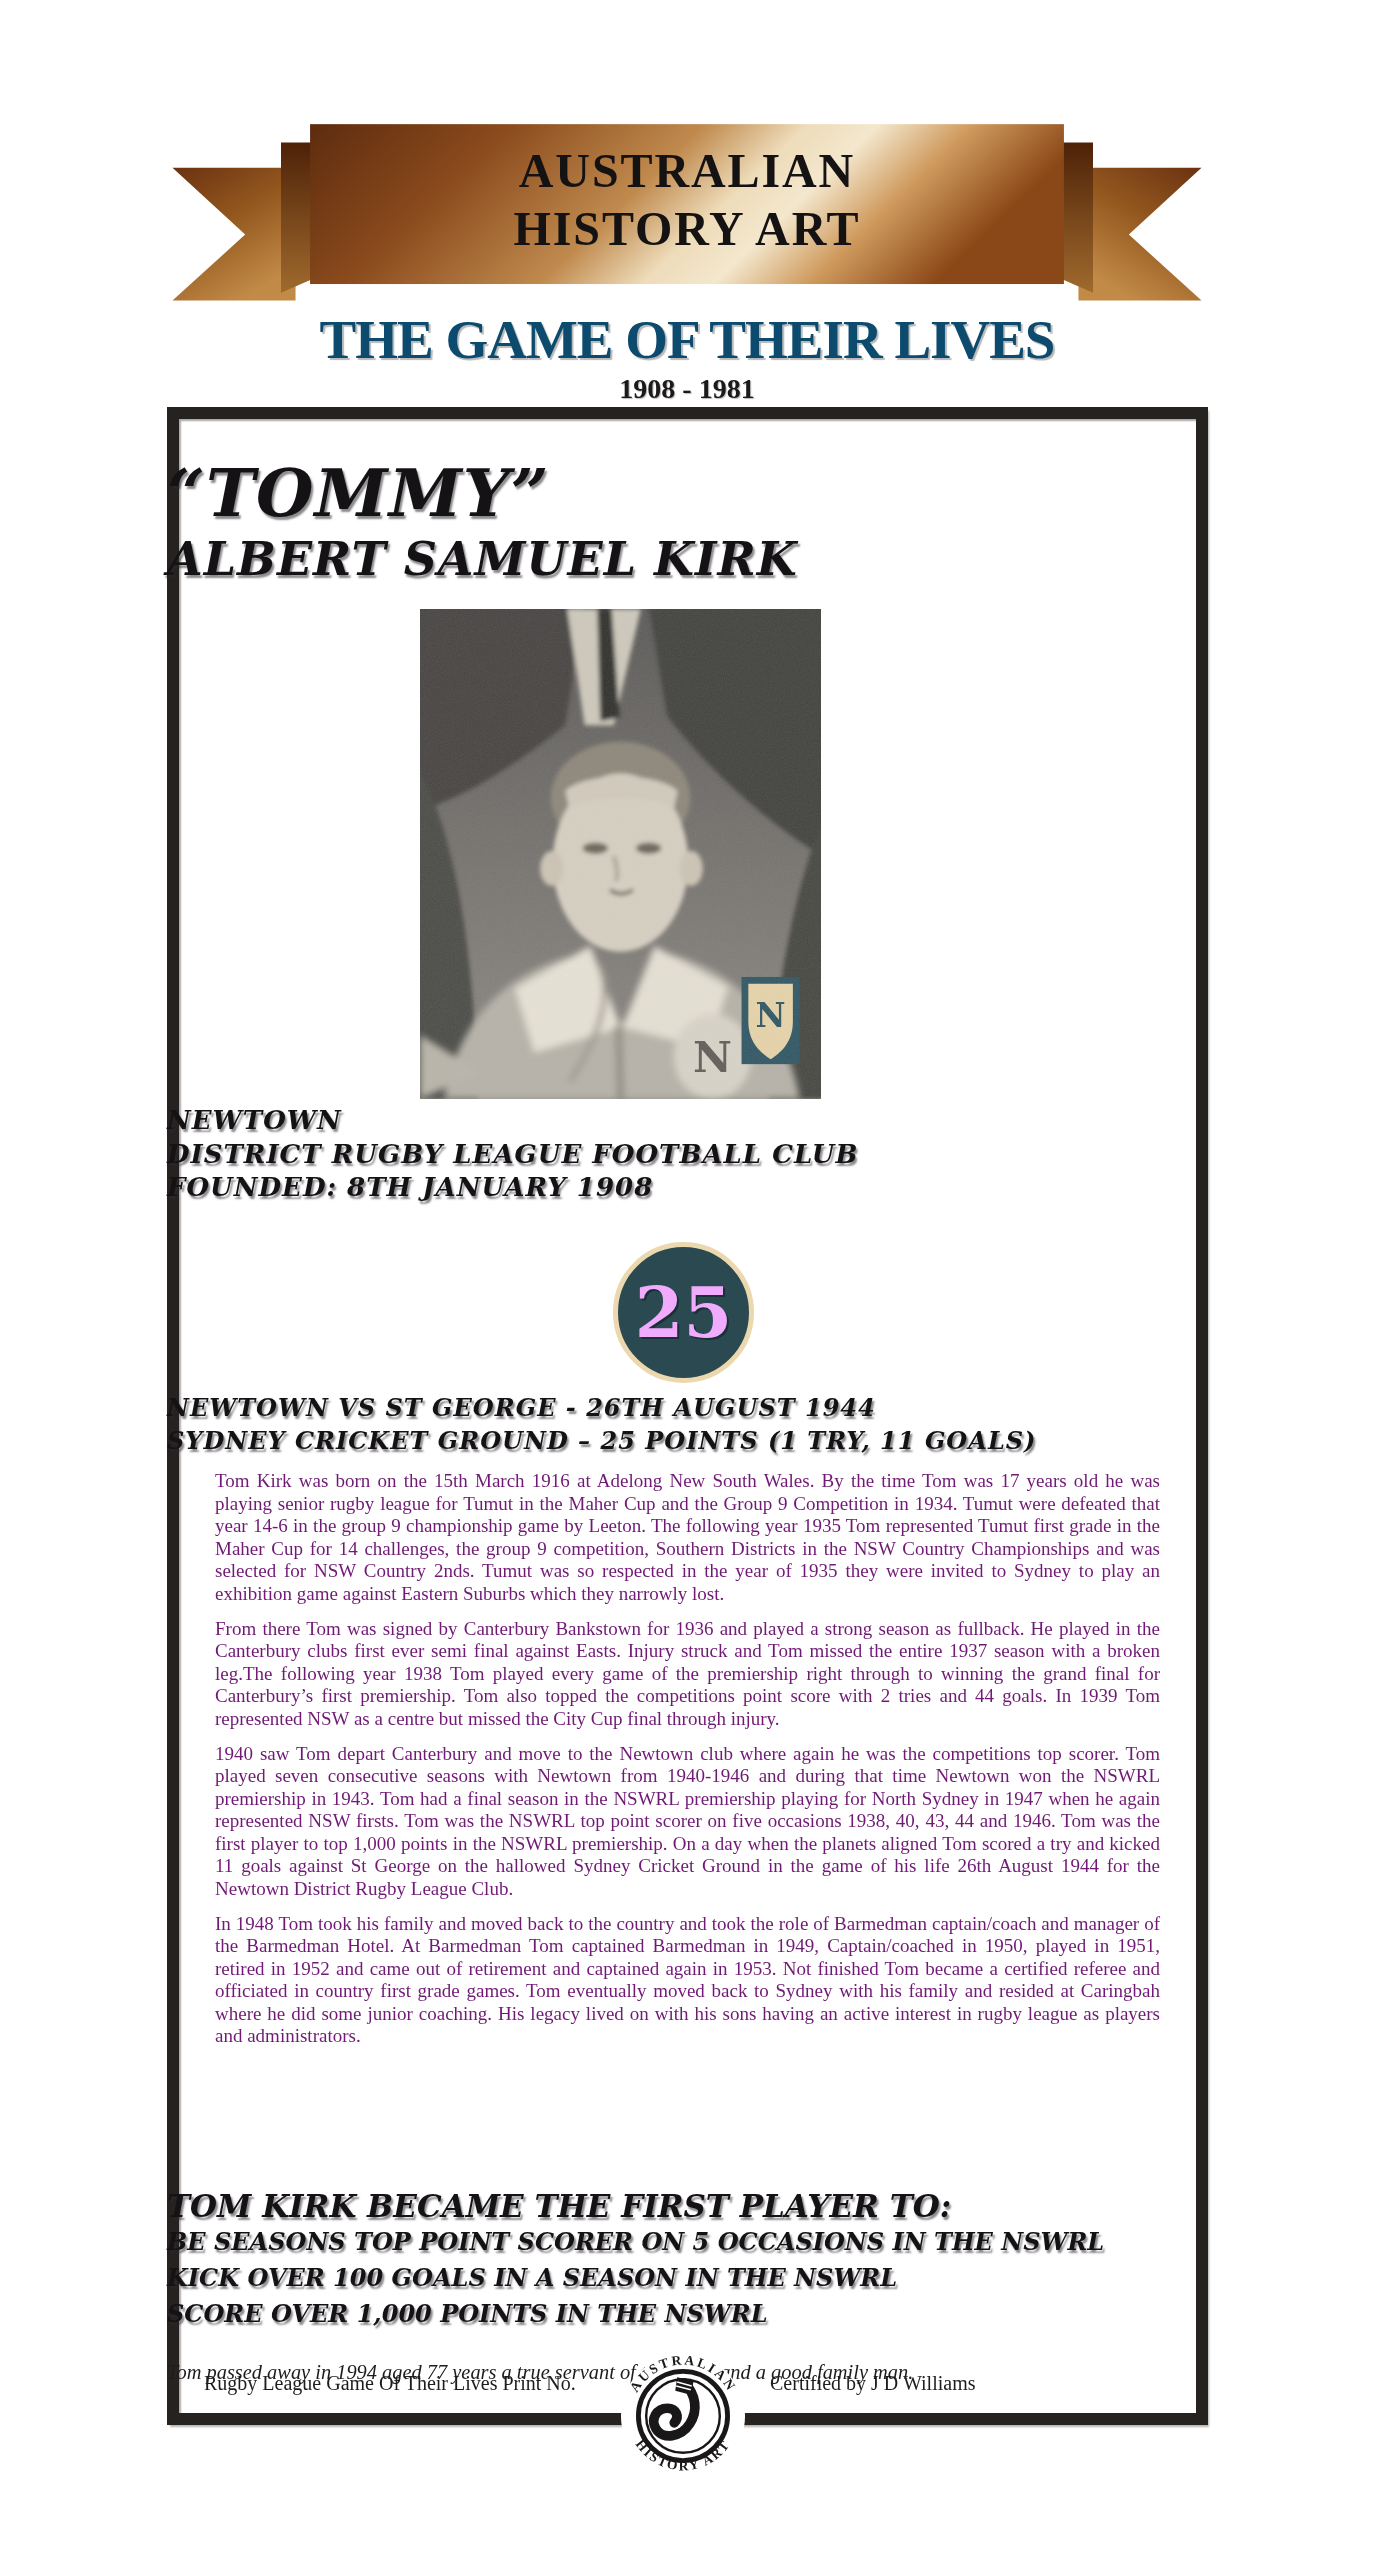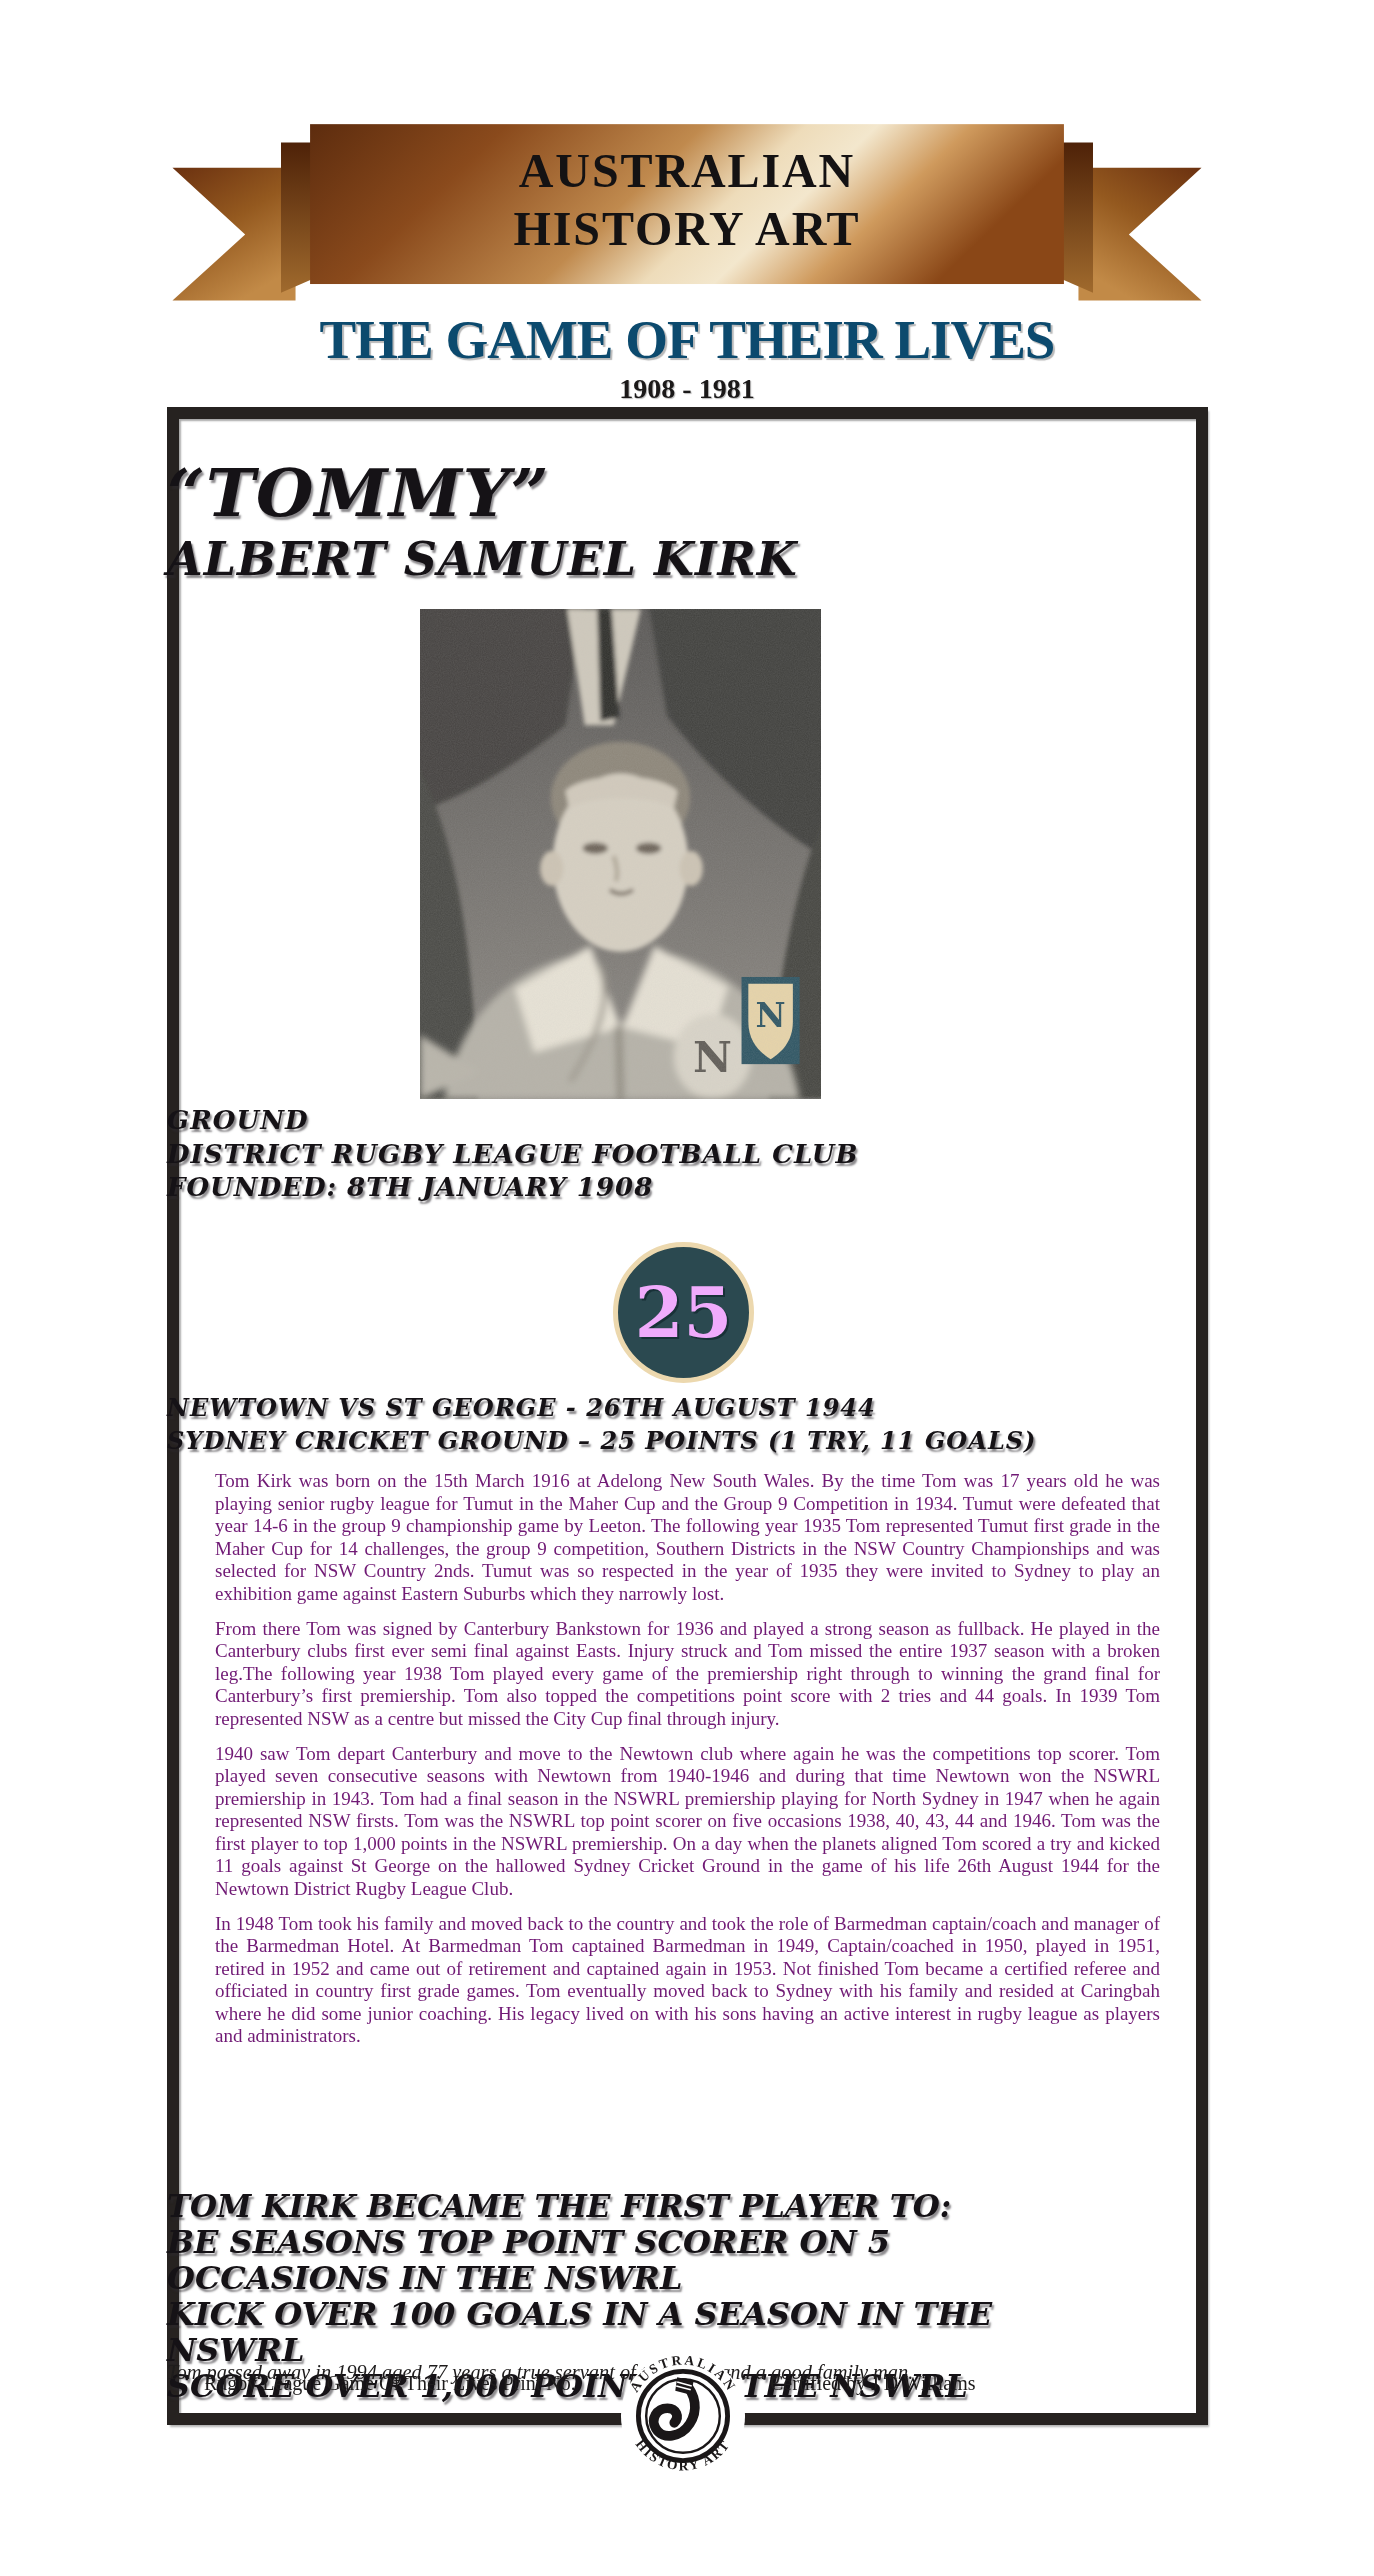--- a/index.html
+++ b/index.html
@@ -32,21 +32,21 @@
   .badge{left:613px;top:1242px;width:141px;height:141px;border-radius:50%;
          box-sizing:border-box;display:flex;align-items:center;justify-content:center;}
   .badge-num{font-family:"DejaVu Serif", serif;font-weight:700;font-size:70px;
              line-height:1;text-shadow:1.9px 1.9px 0 rgba(10,30,34,.55);}
 
   .bio{left:215px;top:1470px;width:945px;text-align:justify;}
   .bio p{margin:0 0 12.6px 0;font-size:19px;line-height:22.5px;color:#701a75;}
 
   .milestones{top:2188px;line-height:36px;}
   .milestones .m-head{font-size:31px;}
-  .milestones .m-line{font-size:32px;}
+  .milestones .m-line{font-size:24px;}
   .fancy-block{font-family:"DejaVu Serif", serif;font-weight:700;color:#151216;
                text-shadow:1.9px 2.9px 1.9px rgba(45,42,48,.55);}
 
   .epitaph{top:2361px;font-size:20.4px;color:#1e1c1c;}
   .foot-text{top:2372px;font-size:20px;color:#1e1c1c;white-space:nowrap;}
 </style>
 </head>
 <body>
 
 <div class="page">
@@ -146,21 +146,21 @@
     <text x="302" y="478" text-anchor="middle" font-family="DejaVu Serif, serif" font-weight="700" font-size="44" fill="#54504a" opacity="0.9">N</text>
 
     <g transform="translate(332,380)">
       <rect x="0" y="0" width="60" height="90" fill="#2e5563"></rect>
       <path d="M7,7 H53 V46 C53,67 41,78 30,85 C19,78 7,67 7,46 Z" fill="#e7d4a9"></path>
       <text x="30" y="52" text-anchor="middle" font-family="DejaVu Serif, serif" font-weight="700" font-size="34" fill="#2e5563">N</text>
     </g>
     <rect width="414" height="506" filter="url(#grain)" opacity="0.5"></rect>
   </svg>
 
-  <div class="abs in-frame fancy club-line" style="top:1105px">GROUND</div>
+  <div class="abs in-frame fancy club-line" style="top:1105px">NEWTOWN</div>
   <div class="abs in-frame fancy club-line" style="top:1139px">DISTRICT RUGBY LEAGUE FOOTBALL CLUB</div>
   <div class="abs in-frame fancy club-line" style="top:1172px">FOUNDED: 8TH JANUARY 1908</div>
 
   <div class="abs badge" style="background:#2b4950;border:5.8px solid #ecd8ae;">
     <span class="badge-num" style="color:#f0abfc">25</span>
   </div>
 
   <div class="abs in-frame fancy match-line" style="top:1393px">NEWTOWN VS ST GEORGE - 26TH AUGUST 1944</div>
   <div class="abs in-frame fancy match-line" style="top:1426px">SYDNEY CRICKET GROUND – 25 POINTS (1 TRY, 11 GOALS)</div>
 

